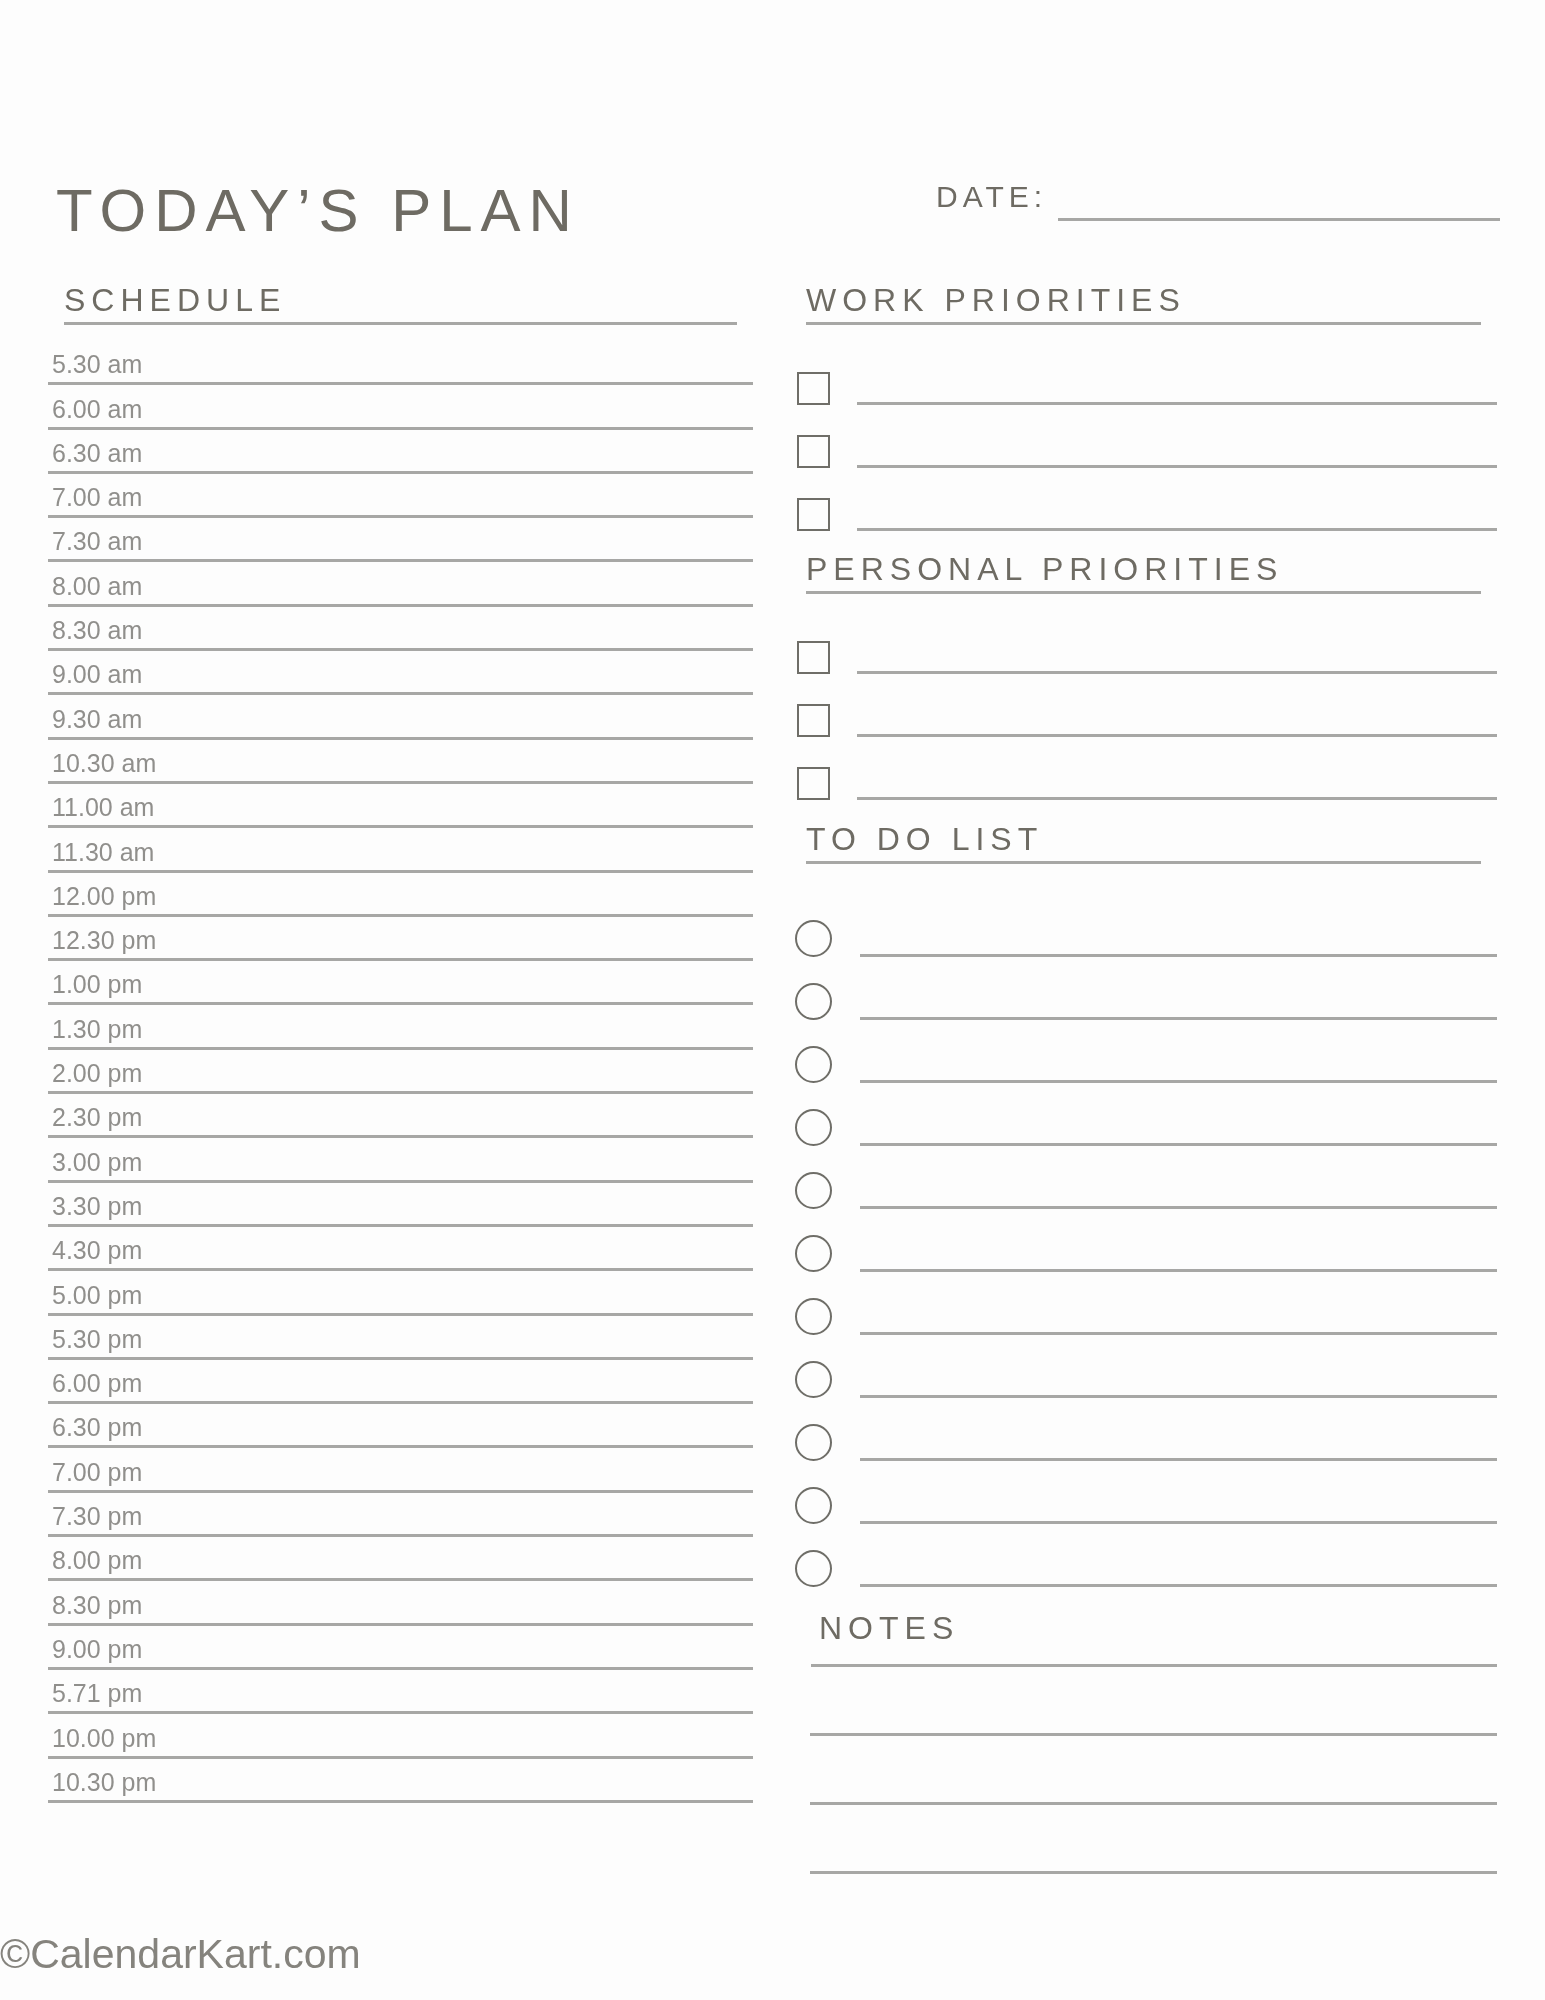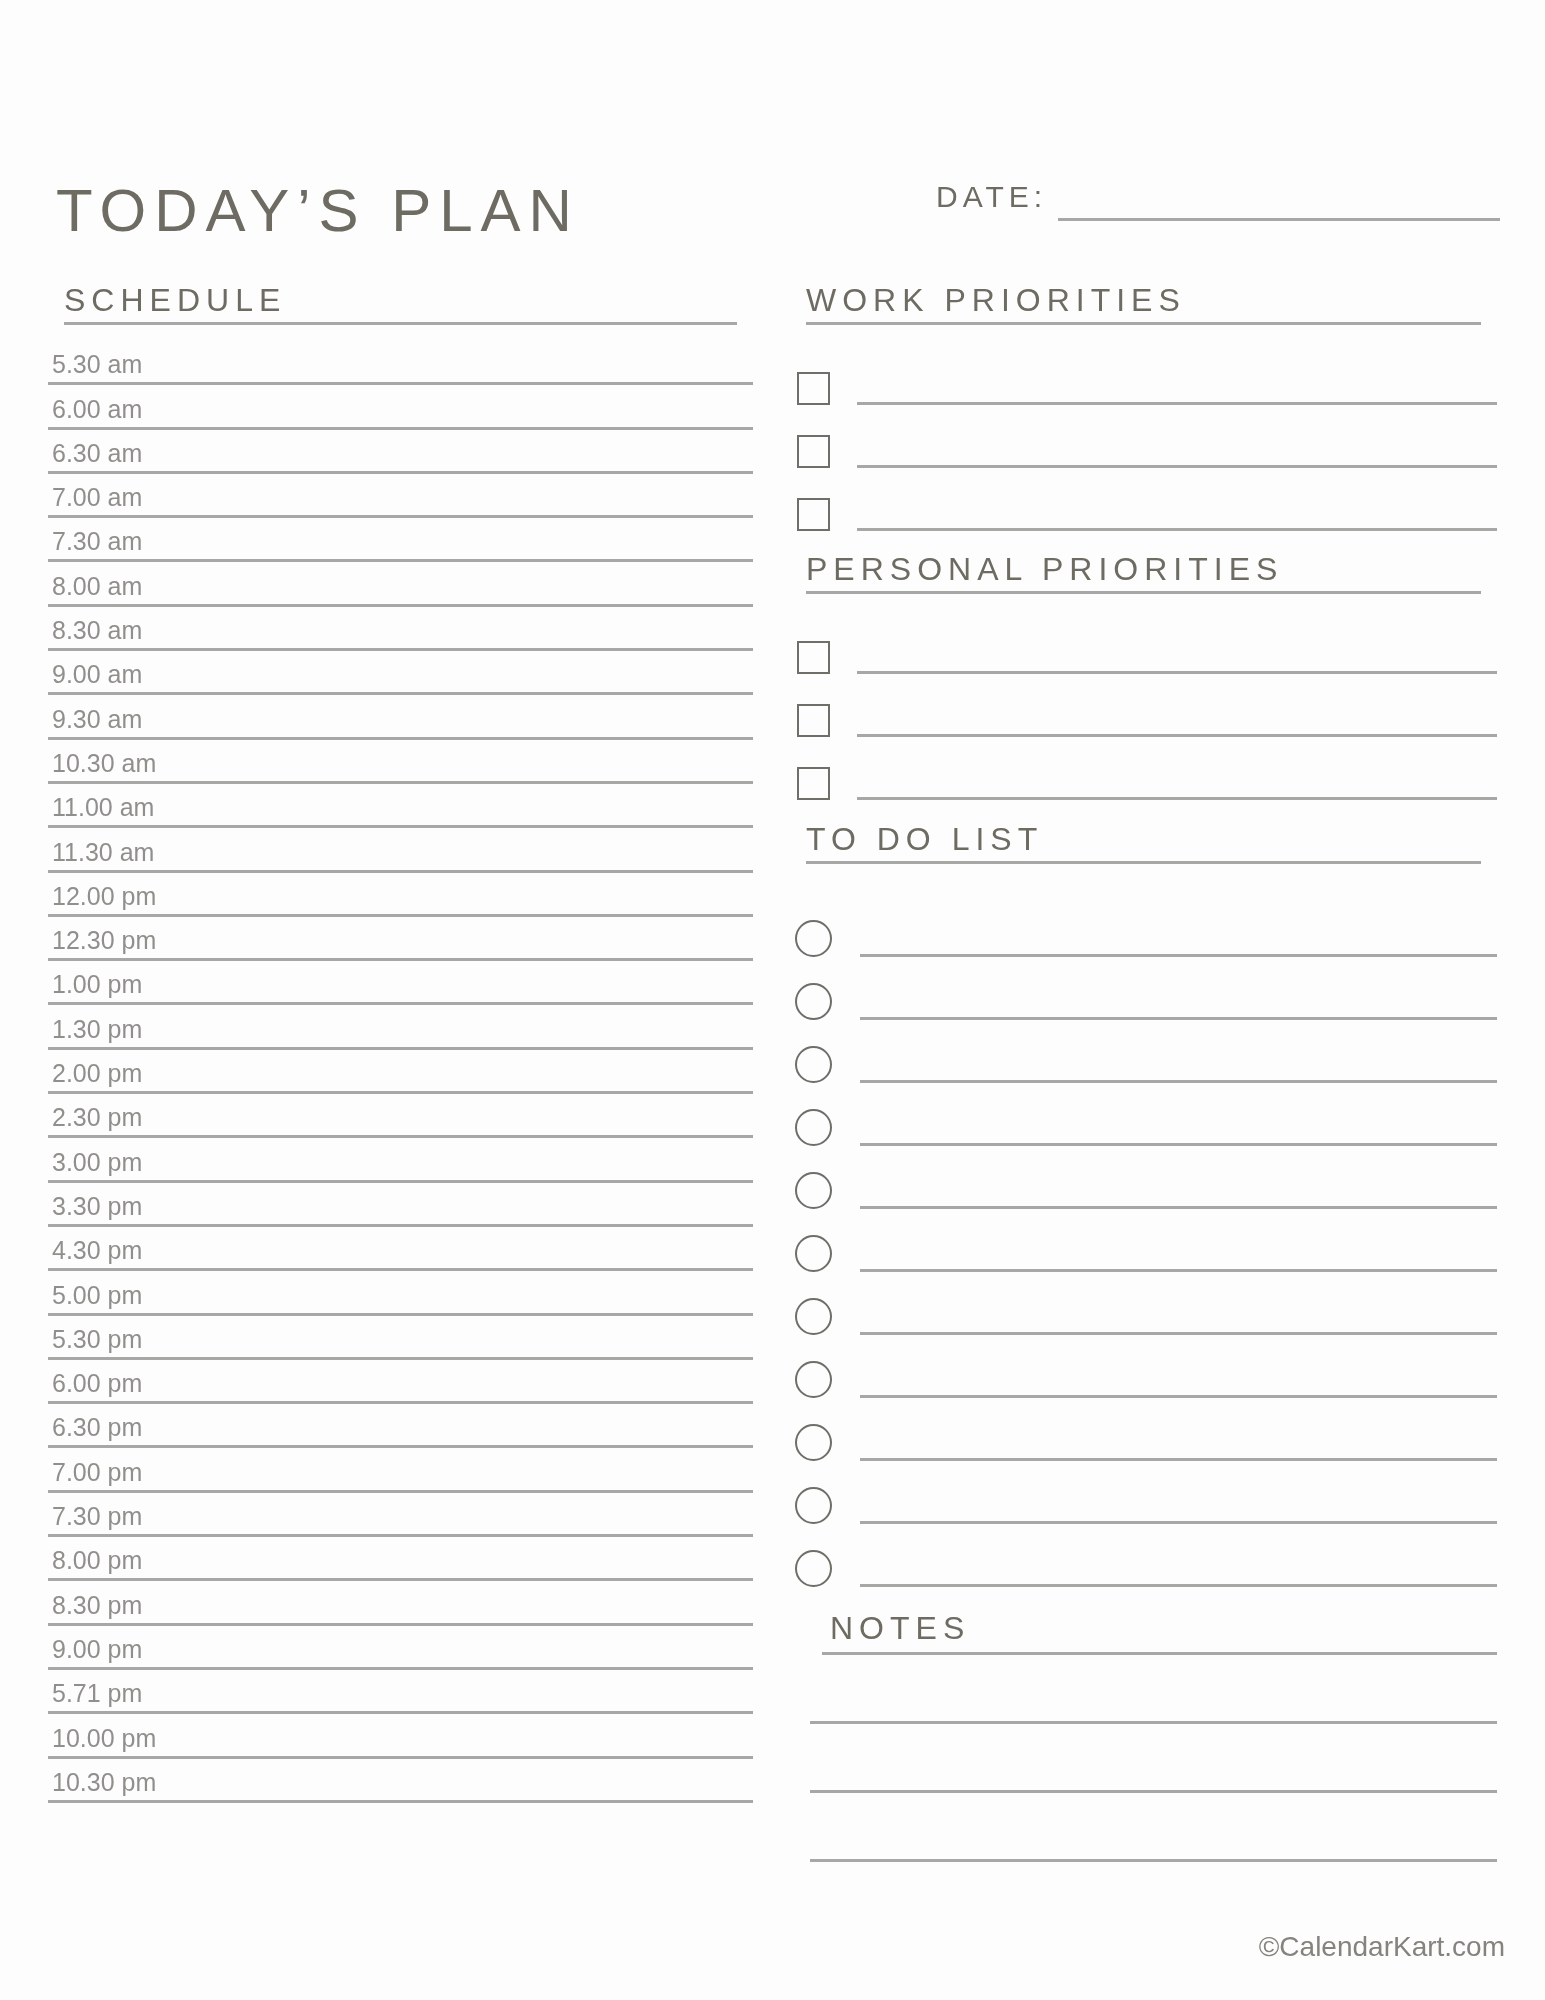--- a/index.html
+++ b/index.html
@@ -108,39 +108,39 @@
     background: transparent;
     flex: 0 0 auto;
   }
   .todo-row .entry-line {
     flex: 1;
     margin-left: 28px;
     border-bottom: 3px solid var(--line, #a7a7a5);
   }
   
   .notes-heading {
-    margin: 0 0 0 32px;
+    margin: 0 0 0 21px;
     padding-left: 8px;
-    padding-bottom: 8px;
+    padding-bottom: 20px;
   }
   .note-line {
     height: 66px;
     margin-left: 20px;
     border-bottom: 3px solid var(--line, #a7a7a5);
   }
   
   .footer {
     position: absolute;
     left: 0;
     top: 1931px;
     width: 100%;
     box-sizing: border-box;
     padding-right: 40px;
-    text-align: right;
-    font-size: 28px;
+    text-align: left;
+    font-size: 41px;
     color: var(--footer_text, #85837d);
   }
 </style>
 </head>
 <body>
 
 <h1 class="page-title">TODAY’S PLAN</h1>
 
 <span class="date-label">DATE:</span>
 <div class="date-underline"></div>

